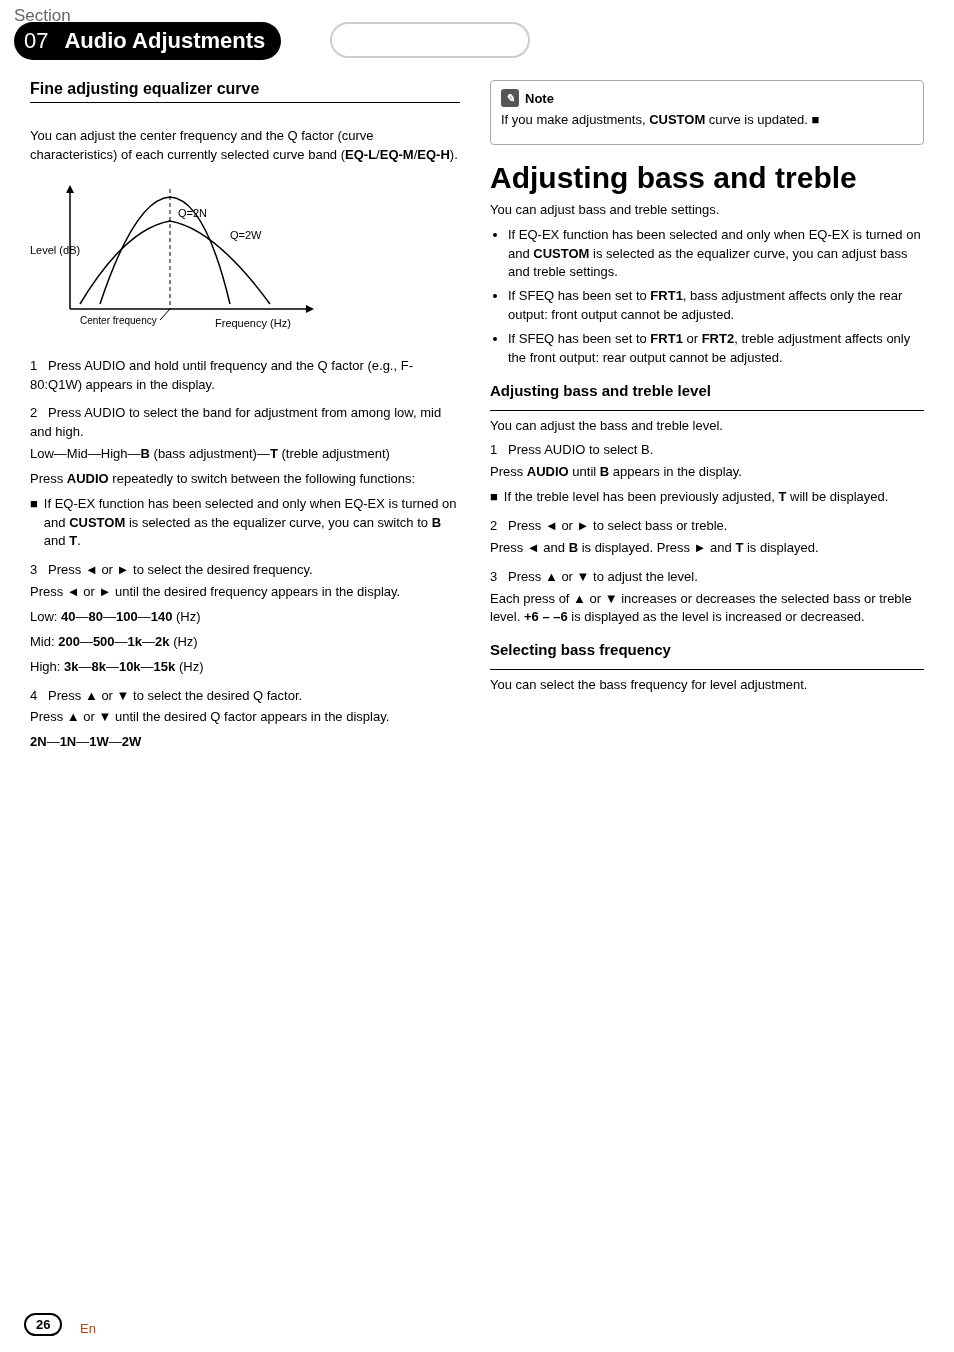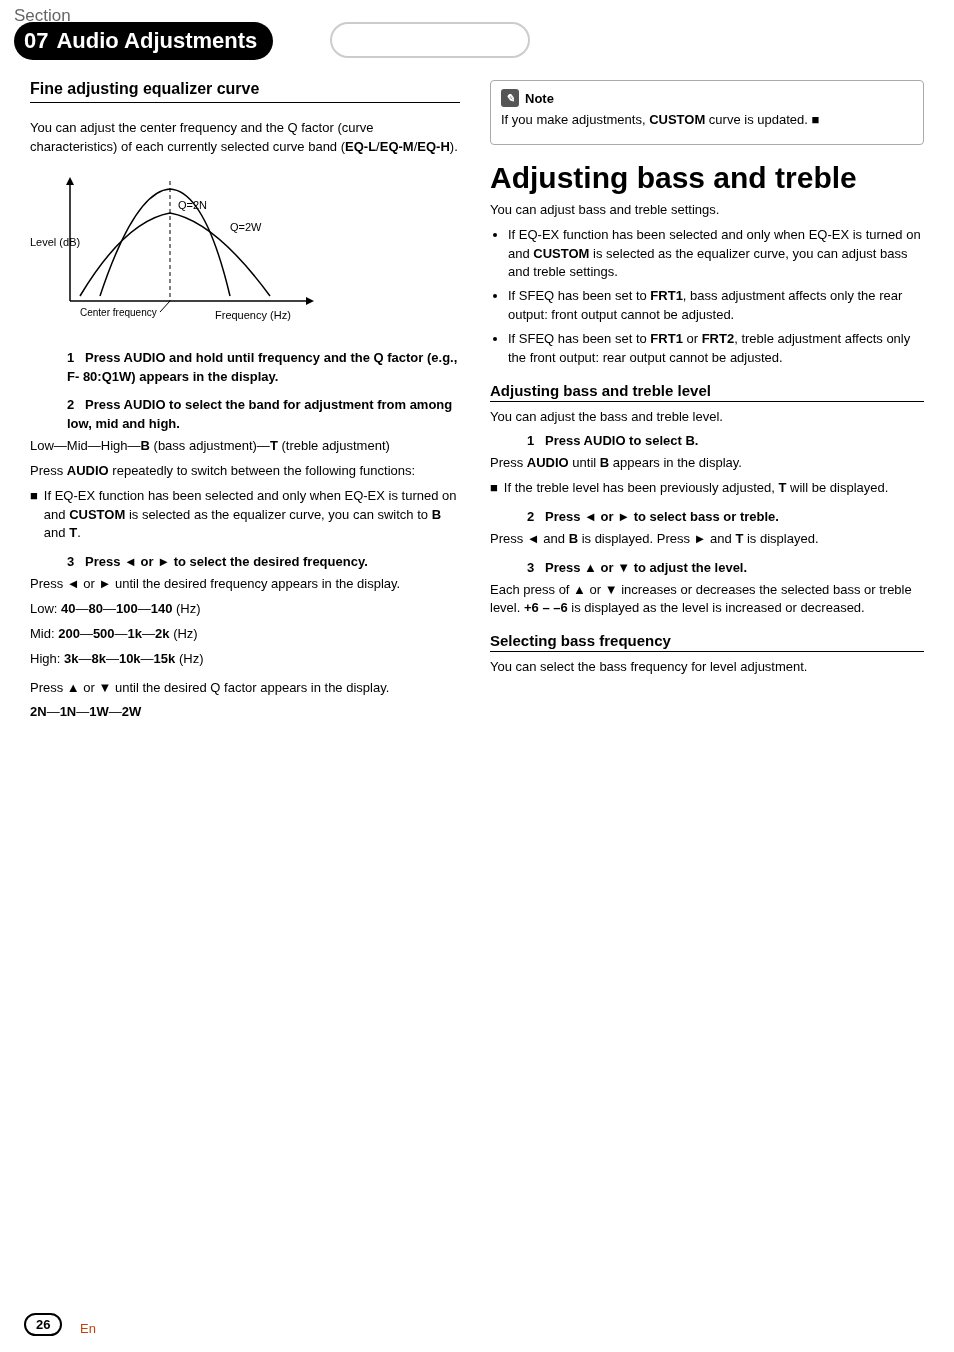--- a/index.html
+++ b/index.html
@@ -27,22 +27,22 @@
       border-radius: 20px;
       padding: 6px 16px 6px 10px;
       font-size: 22px;
       font-weight: bold;
       position: absolute;
       top: 22px;
       left: 14px;
     }
     .section-number {
       font-size: 22px;
-      font-weight: bold;
-      margin-right: 8px;
+      font-weight: normal;
+      margin-right: 16px;
       text-align: right;
     }
     .section-title {
       font-size: 22px;
       font-weight: bold;
     }
     .header-circle {
       border: 2px solid #ccc;
       border-radius: 20px;
       width: 200px;
@@ -65,32 +65,32 @@
     .right-col {
       flex: 1;
     }
 
     
     .section-heading {
       font-size: 16px;
       font-weight: bold;
       border-bottom: 1px solid #000;
       padding-bottom: 4px;
-      margin-bottom: 16px;
+      margin-bottom: 24px;
     }
     .section-heading-large {
       font-size: 30px;
       font-weight: bold;
       margin-bottom: 6px;
     }
     .subsection-heading {
       font-size: 15px;
       font-weight: bold;
       border-bottom: 1px solid #000;
-      padding-bottom: 2px;
+      padding-bottom: 11px;
       margin-bottom: 6px;
       margin-top: 14px;
     }
 
     p { margin-bottom: 6px; line-height: 1.45; }
 
     
     .graph-container {
       margin: 14px 0 18px 0;
       position: relative;
@@ -100,23 +100,22 @@
     .graph-svg {
       width: 300px;
       height: 160px;
     }
 
     
     .step {
       margin-bottom: 10px;
     }
     .step-title {
-      font-weight: bold;
+      font-weight: normal;
       margin-bottom: 3px;
-      margin-left: 37px;
     }
     .bullet-item {
       display: flex;
       gap: 6px;
       margin-bottom: 4px;
       line-height: 1.45;
     }
     .bullet-sym {
       flex-shrink: 0;
     }
@@ -269,20 +268,23 @@
         </p>
         <p>
           Mid: <b>200</b>—<b>500</b>—<b>1k</b>—<b>2k</b> (Hz)
         </p>
         <p>
           High: <b>3k</b>—<b>8k</b>—<b>10k</b>—<b>15k</b> (Hz)
         </p>
       </div>
 
       <div class="step">
+        <p class="step-title">
+          4&nbsp;&nbsp;&nbsp;Press ▲ or ▼ to select the desired Q factor.
+        </p>
         <p>
           Press ▲ or ▼ until the desired Q factor appears in the display.
         </p>
         <p>
           <b>2N</b>—<b>1N</b>—<b>1W</b>—<b>2W</b>
         </p>
       </div>
     </div>
   </div>
 

